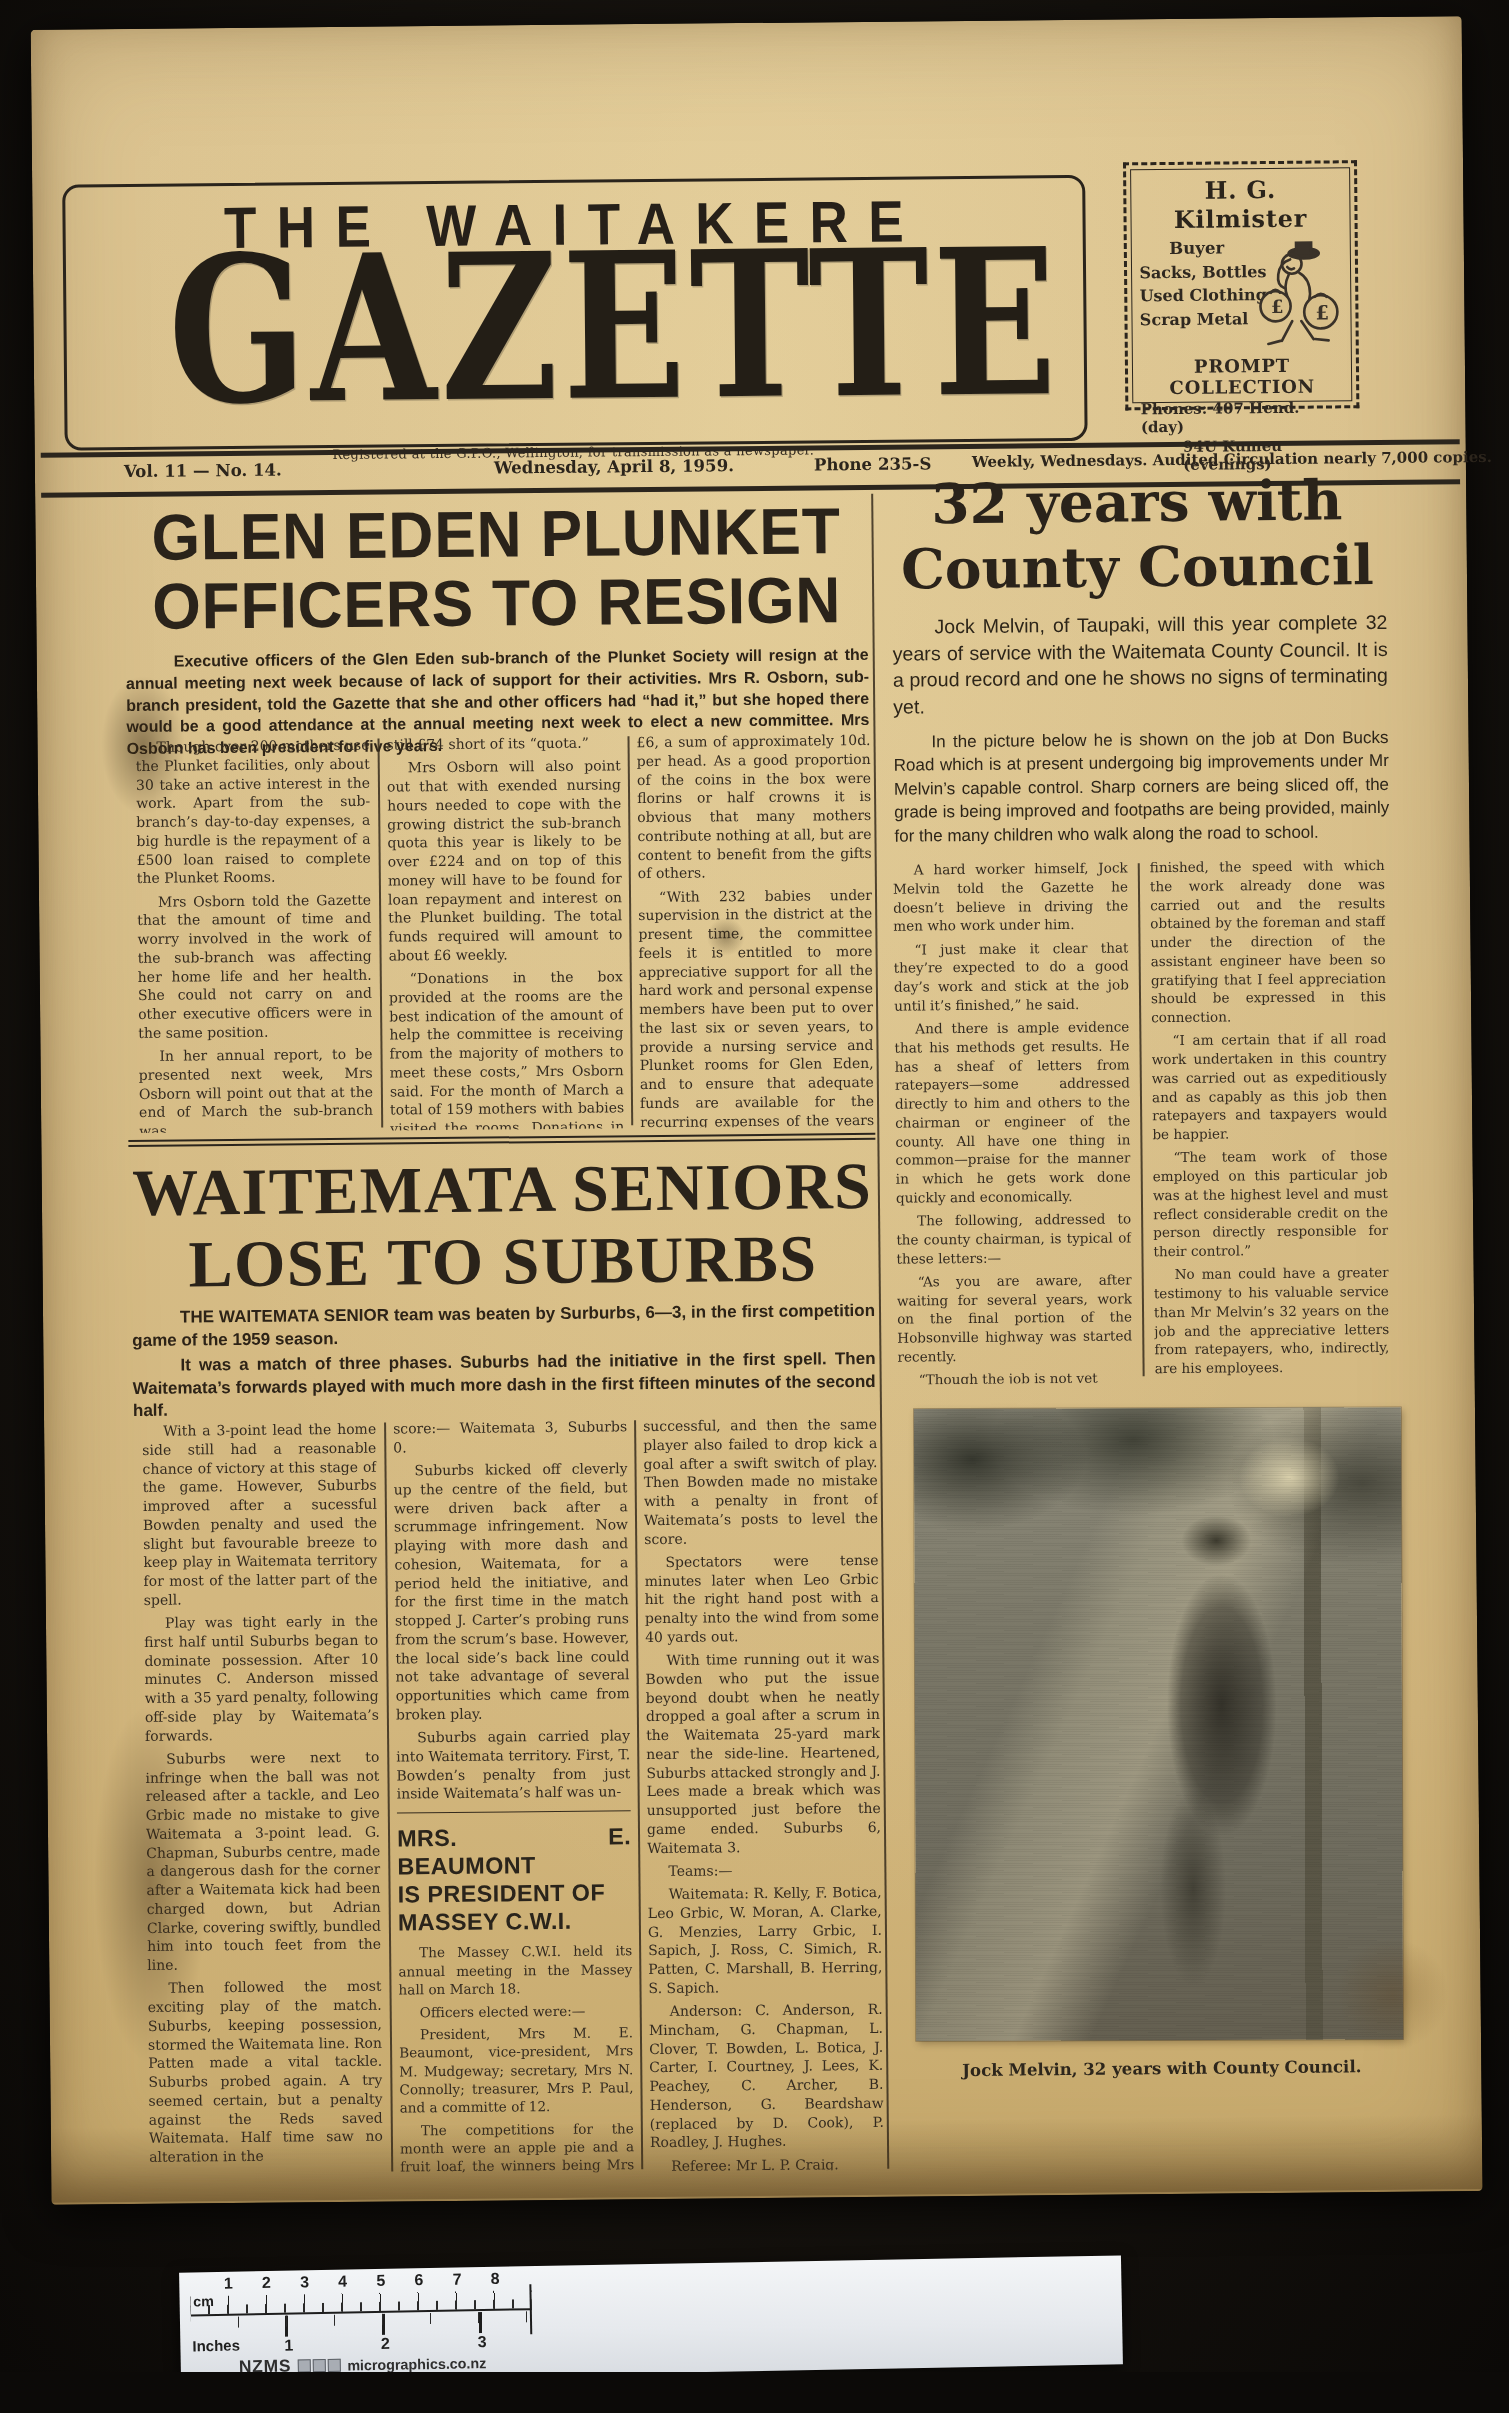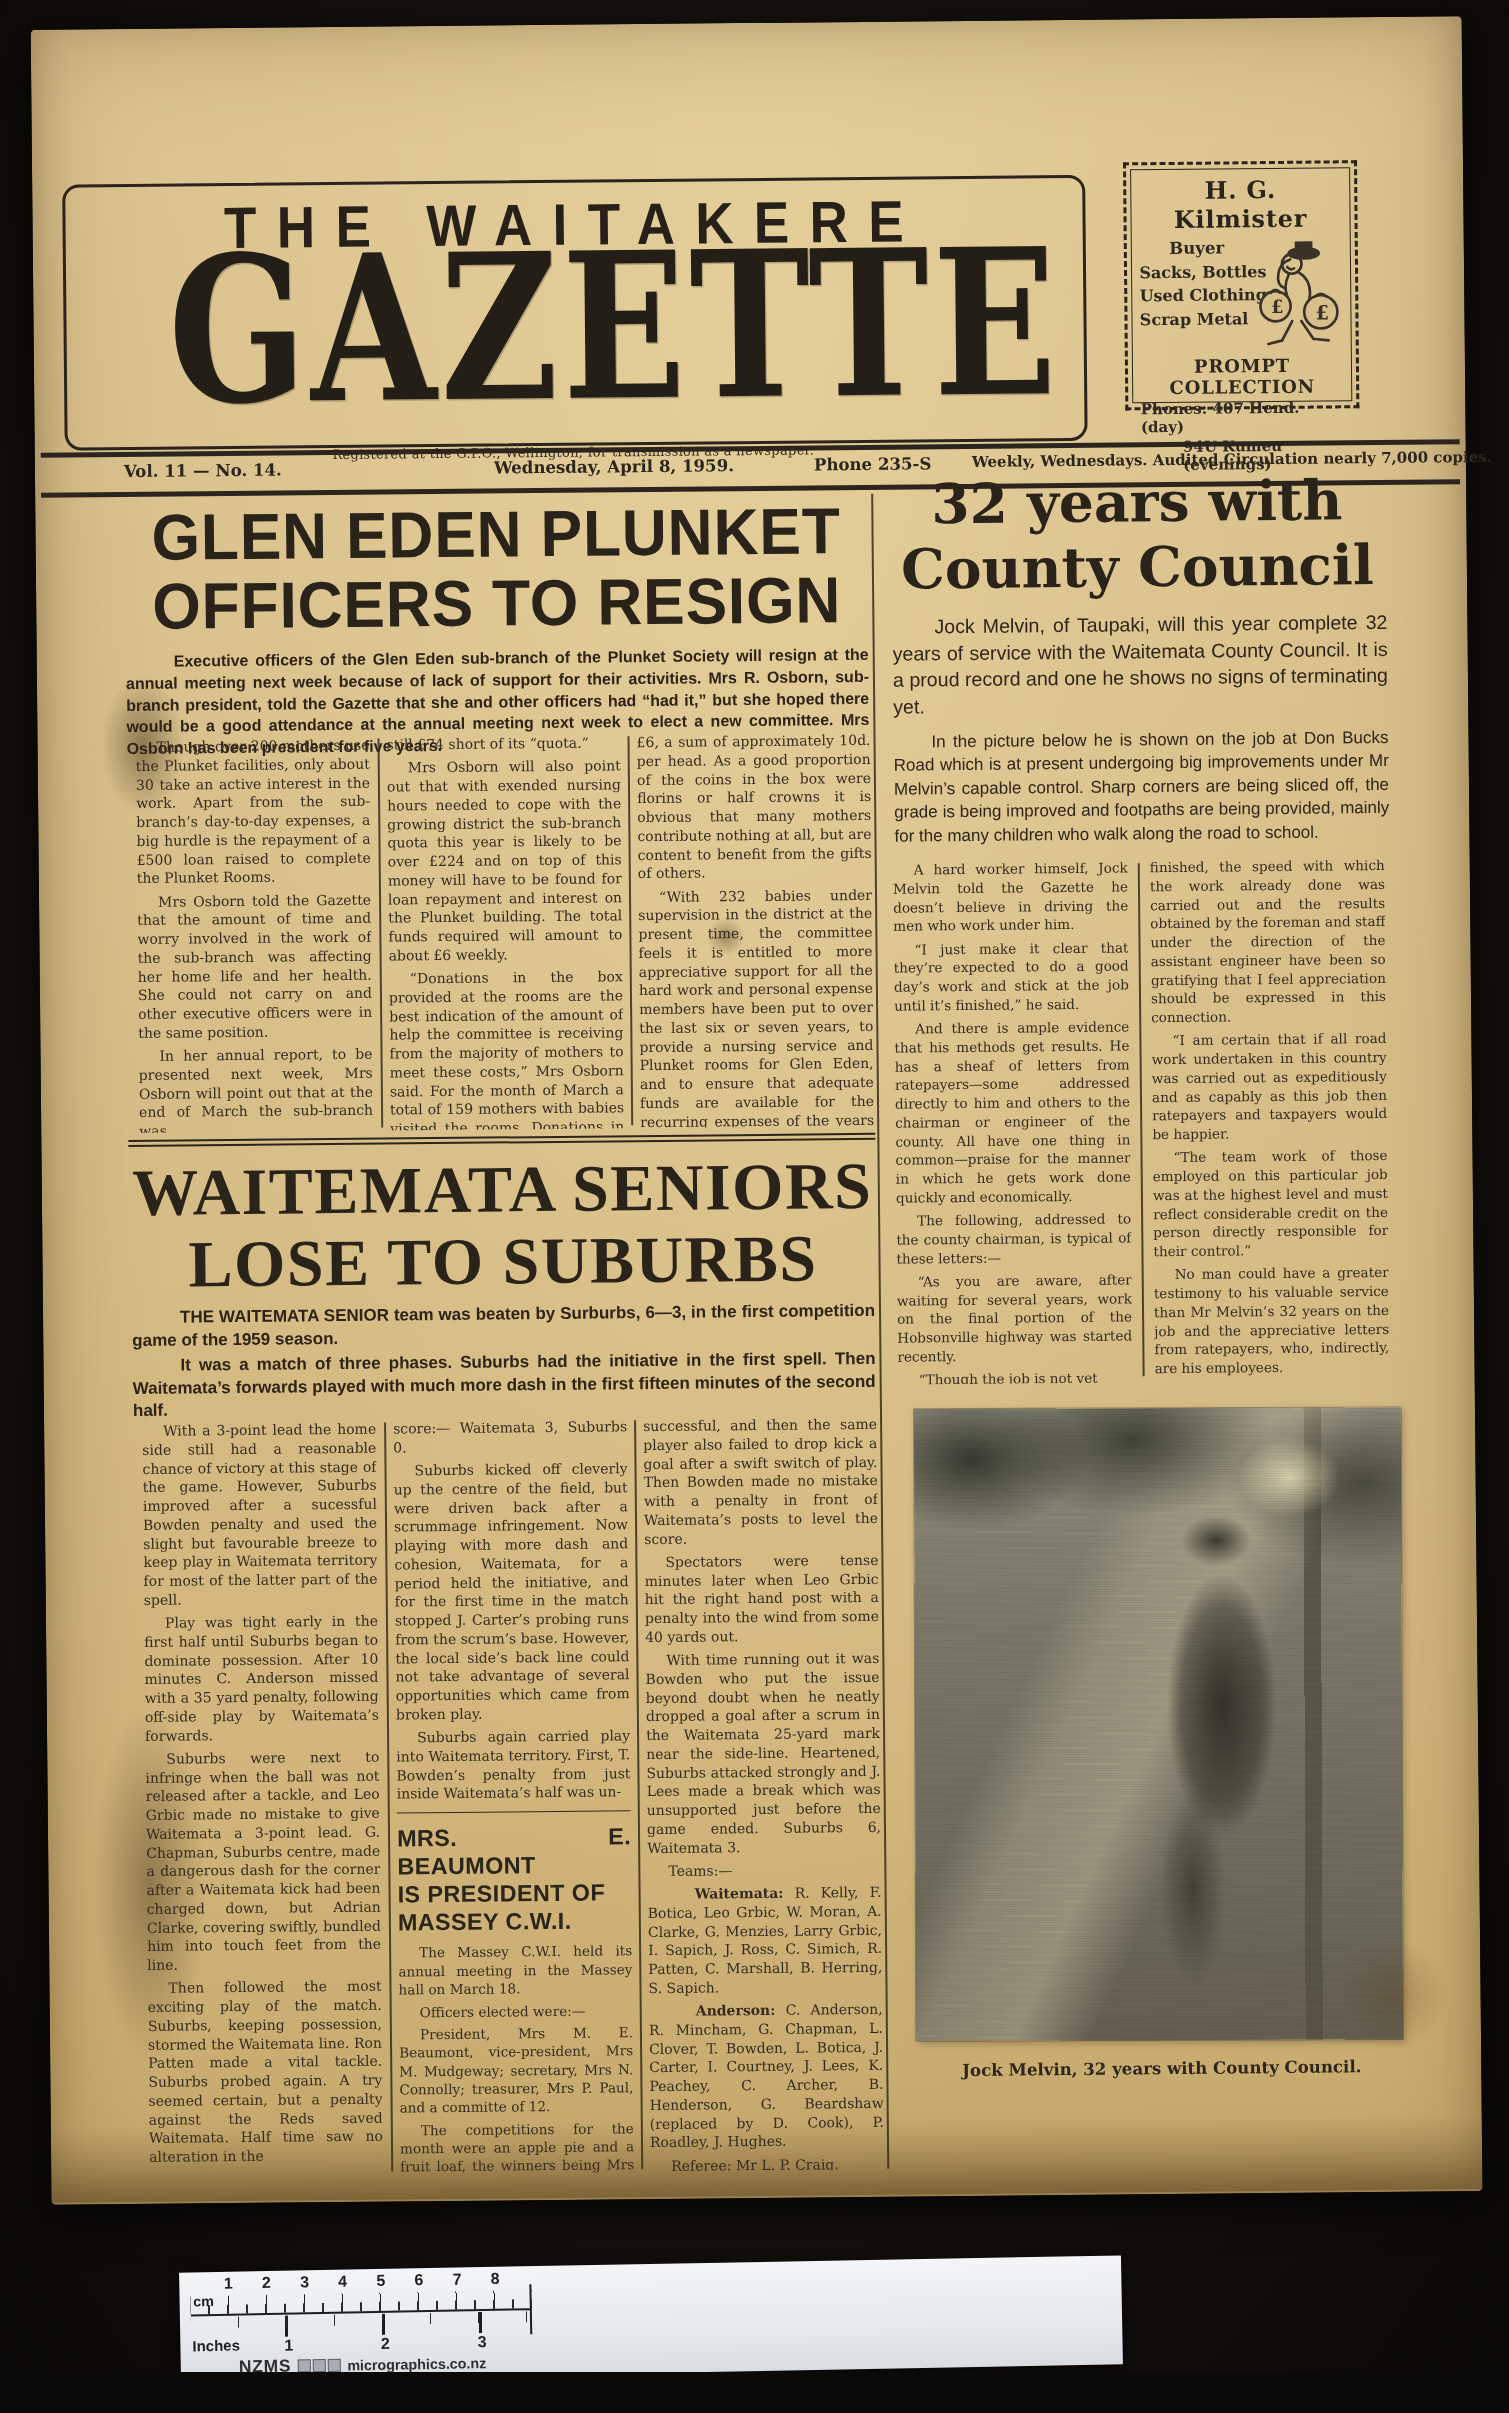--- a/index.html
+++ b/index.html
@@ -63,21 +63,21 @@
   .sen-h{position:absolute;left:87px;top:1128px;width:747px;text-align:center;
     font-family:"Liberation Serif",serif;font-weight:bold;font-size:66px;line-height:72px;
     letter-spacing:1.5px;color:#2a231a;}
   .sen-lead{position:absolute;left:89px;top:1278px;width:743px;
     font-family:"Liberation Sans",sans-serif;font-weight:bold;font-size:17px;line-height:1.33;
     text-align:justify;color:#2d2317;}
   .sen-lead p{margin:0 0 3px;text-indent:48px;}
   .beaumont{border-top:1.5px solid #352b1d;margin-top:9px;padding-top:10.6px;}
   .bmt-h{font-family:"Liberation Sans",sans-serif;font-weight:bold;font-size:23.4px;line-height:1.2;
     letter-spacing:0.4px;color:#2a241b;margin-bottom:7.5px;}
-  .team b{font-weight:bold;margin-left:26px;}
+  .team b{font-weight:normal;}
 
   
   .cty-h{position:absolute;left:854px;top:450px;width:495px;text-align:center;
     font-family:"DejaVu Serif",serif;font-weight:bold;font-size:55px;line-height:65px;color:#2a231a;}
   .cty-intro{position:absolute;left:856px;top:592px;width:495px;
     font-family:"Liberation Sans",sans-serif;font-size:19.6px;line-height:1.36;text-align:justify;
     text-indent:42px;color:#2d2519;}
   .cty-intro2{position:absolute;left:856px;top:709px;width:495px;
     font-family:"Liberation Sans",sans-serif;font-size:17px;line-height:1.38;text-align:justify;
     text-indent:38px;color:#2d2519;}

